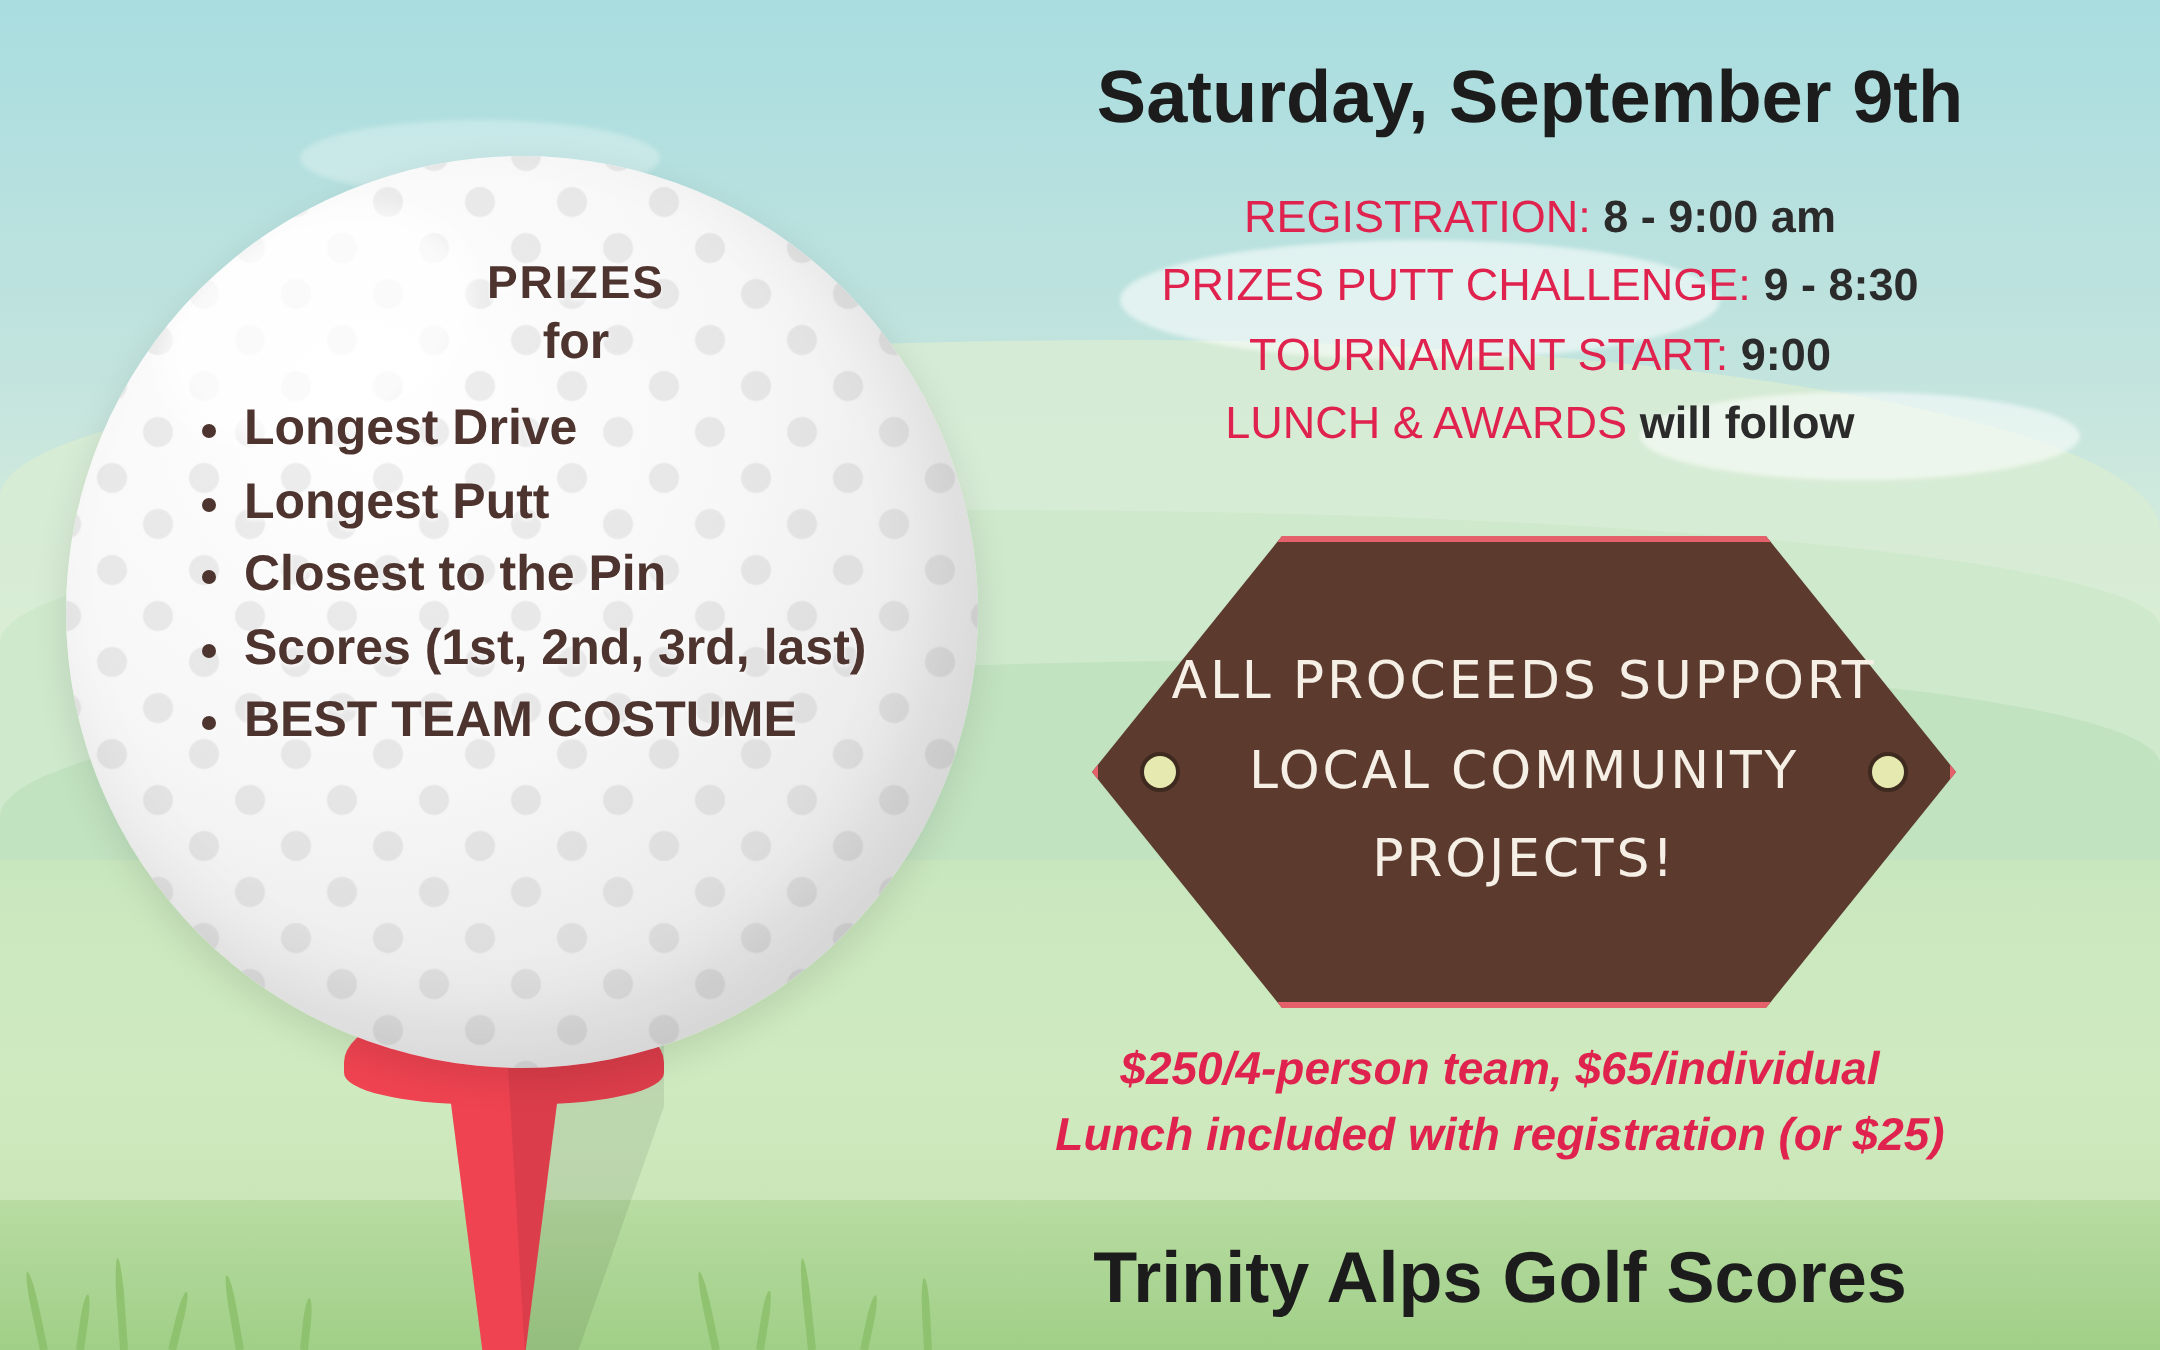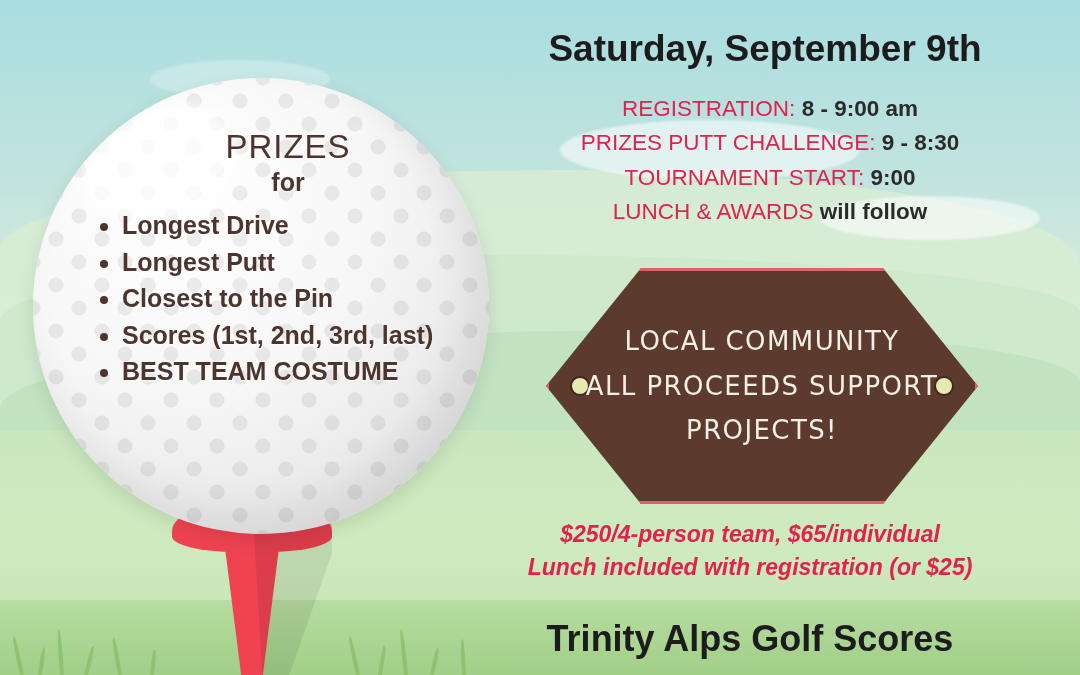--- a/index.html
+++ b/index.html
@@ -154,22 +154,22 @@
   
   .prizes {
     position: absolute;
     left: 78px;
     top: 128px;
     width: 420px;
     color: #4e342e;
     text-shadow: 0 1px 2px rgba(255,255,255,0.9);
   }
   .prizes-title {
-    font-size: 33px;
-    font-weight: 400;
+    font-size: 23px;
+    font-weight: 700;
     text-align: center;
     letter-spacing: 1px;
     margin: 0 0 2px 0;
   }
   .prizes-for {
     font-size: 25px;
     font-weight: 700;
     text-align: center;
     margin: 0 0 10px 0;
   }
@@ -346,22 +346,22 @@
       <span class="lbl">LUNCH &amp; AWARDS</span>
       <span class="val">will follow</span>
     </div>
   </div>
 
   <div class="banner">
     <div class="banner-shape"></div>
     <div class="banner-eye left"></div>
     <div class="banner-eye right"></div>
     <div class="banner-text">
+      <div>ALL PROCEEDS SUPPORT</div>
       <div>LOCAL COMMUNITY</div>
-      <div>ALL PROCEEDS SUPPORT</div>
       <div>PROJECTS!</div>
     </div>
   </div>
 
   <div class="pricing">
     <div>$250/4-person team, $65/individual</div>
     <div>Lunch included with registration (or $25)</div>
   </div>
 
   <div class="venue">Trinity Alps Golf Scores</div>

